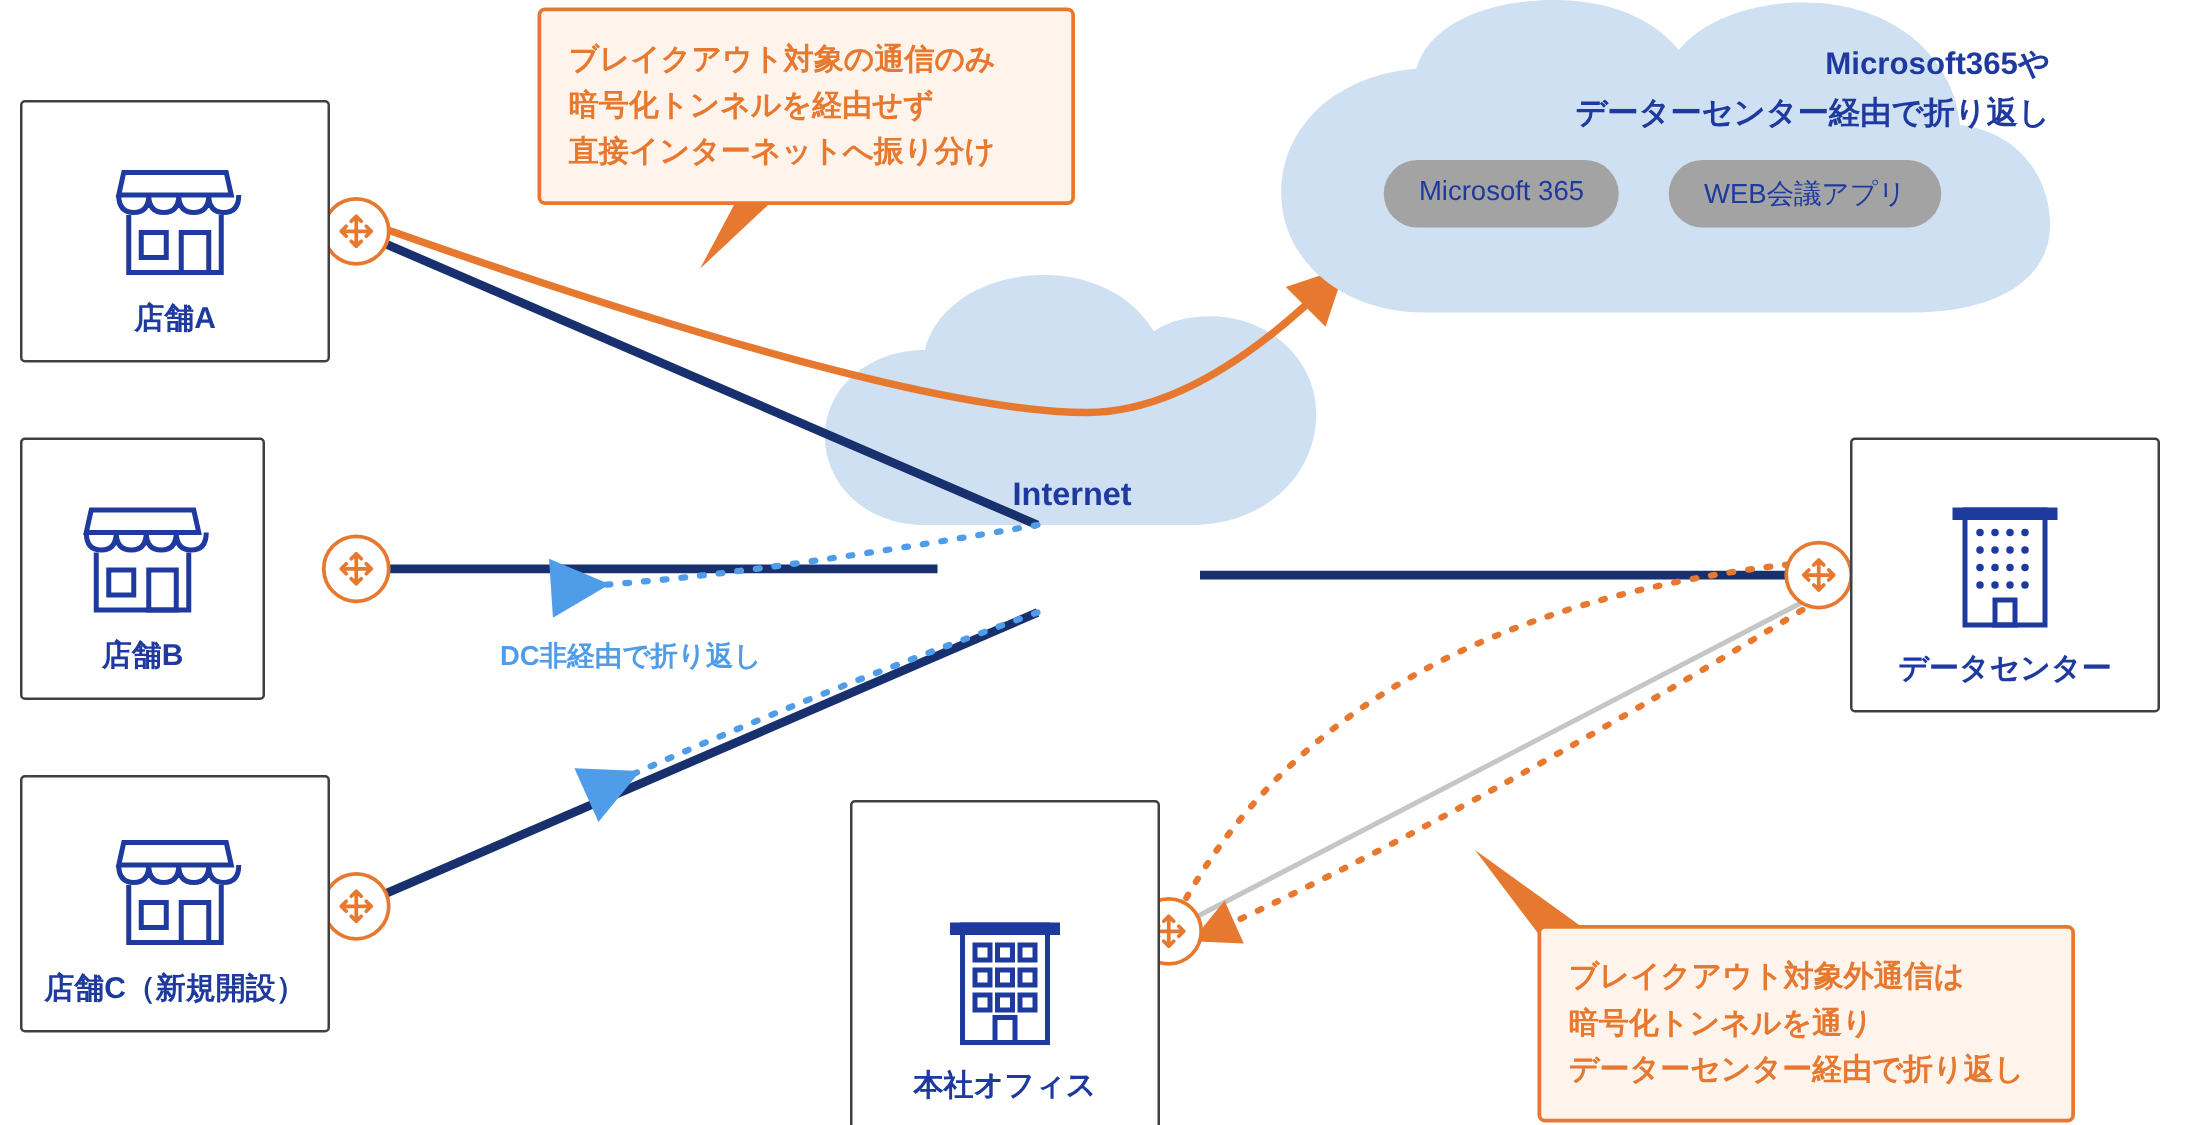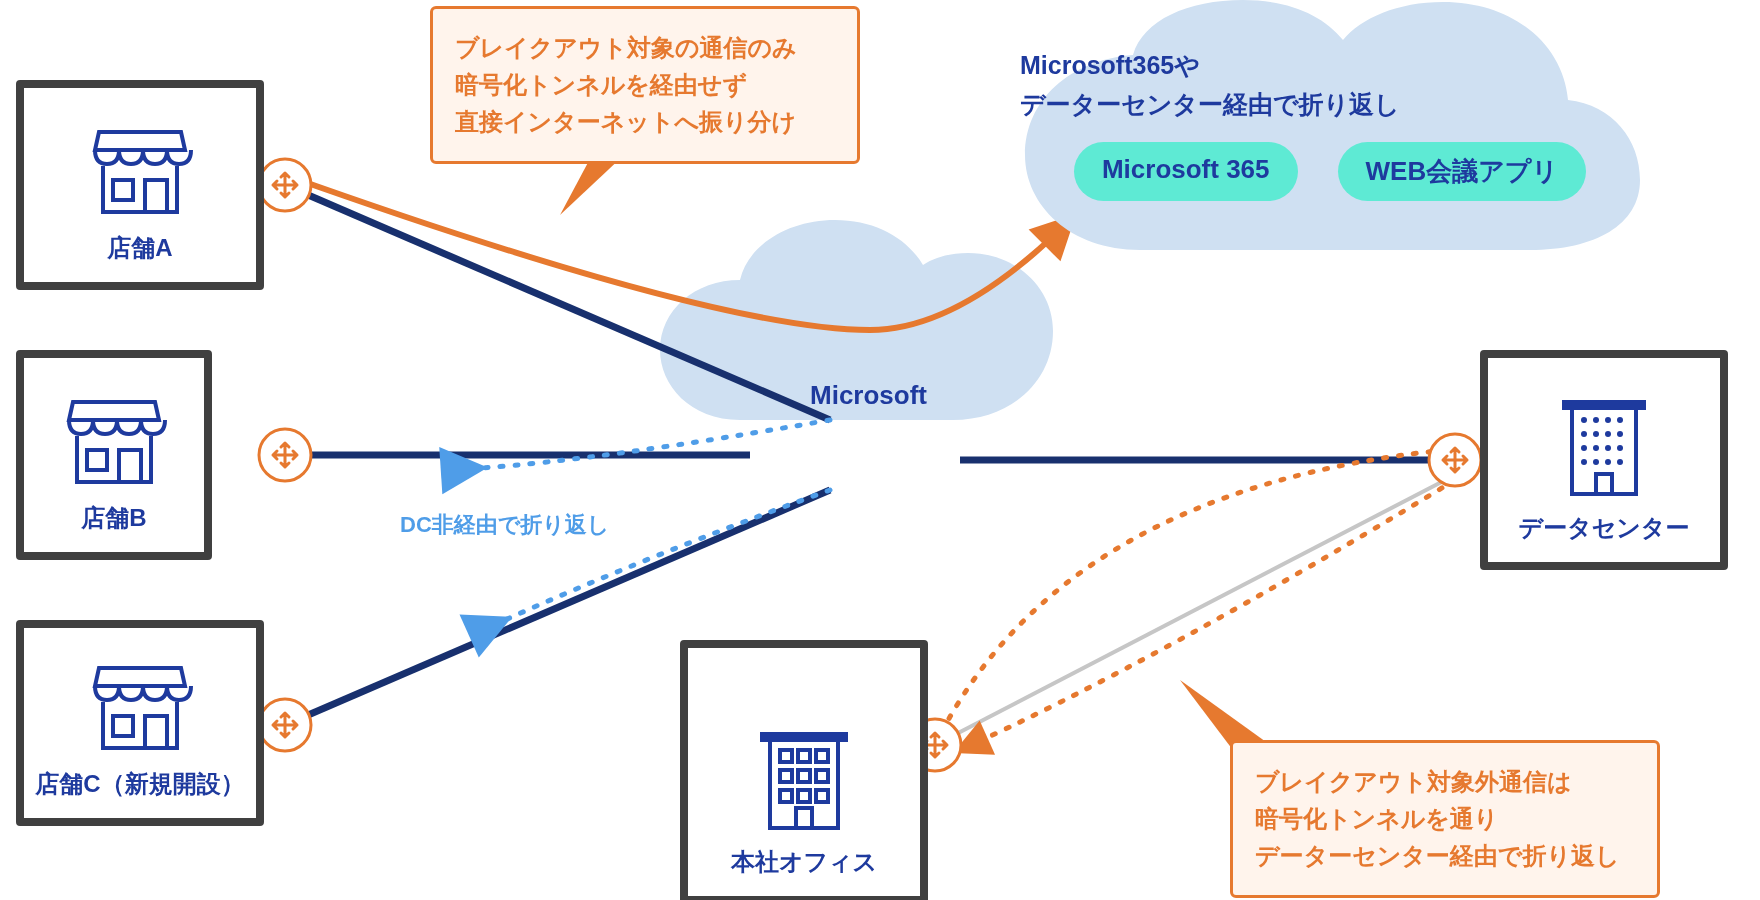--- a/index.html
+++ b/index.html
@@ -1,28 +1,28 @@
 <!DOCTYPE html>
 <html><head>
 <meta charset="utf-8">
 <style>
   html,body{margin:0;padding:0;width:1760px;height:900px;font-family:"Hiragino Sans","Meiryo",sans-serif;background:#fff;overflow:hidden}
   .stage{position:relative;width:1760px;height:900px}
   svg.wires{position:absolute;inset:0;width:1760px;height:900px;pointer-events:none}
-  .box{position:absolute;background:#fff;border:8px solid #404040;border-radius:4px;display:flex;flex-direction:column;align-items:center;justify-content:flex-end;padding:14px 2px 18px;box-sizing:border-box}
+  .box{position:absolute;background:#fff;border:2px solid #404040;border-radius:4px;display:flex;flex-direction:column;align-items:center;justify-content:flex-end;padding:14px 2px 18px;box-sizing:border-box}
   .box .lbl{color:#1e3a9e;font-weight:700;font-size:24px;text-align:center;margin-top:10px;white-space:nowrap}
   .icon svg{display:block}
   .callout{position:absolute;background:#fff4ec;border:3px solid #e6792f;border-radius:6px;padding:20px 22px;box-sizing:border-box}
   .callout .txt{color:#e6792f;font-weight:700;font-size:24px;line-height:1.55}
   .cloud-svc{position:absolute}
   .cloud-svc .shape{position:absolute;inset:0}
-  .cloud-svc .inner{position:absolute;left:0;right:0;top:46px;text-align:left}
+  .cloud-svc .inner{position:absolute;left:0;right:0;top:32px;text-align:right}
   .cloud-svc .headline{color:#1e3a9e;font-weight:700;font-size:25px;line-height:1.55}
   .cloud-svc .pills{margin-top:18px;display:flex;gap:40px;justify-content:center}
-  .pill{background:#5eead4;color:#1e3a9e;font-weight:700;font-size:26px;padding:12px 28px;border-radius:999px}
+  .pill{background:#a3a3a3;color:#1e3a9e;font-weight:400;font-size:22px;padding:12px 28px;border-radius:999px}
   .netlabel{position:absolute;color:#1e3a9e;font-weight:800;font-size:26px}
   .dclabel{position:absolute;color:#4f9de8;font-weight:700;font-size:22px}
 </style>
 </head>
 <body>
 <div class="stage">
 
 <svg class="wires" viewBox="0 0 1760 900">
   <defs>
     <marker id="arr-orange" viewBox="0 0 12 12" refX="9" refY="6" markerWidth="9" markerHeight="9" orient="auto-start-reverse">
@@ -76,21 +76,21 @@
         </g>
     <g transform="translate(935 745)">
           <path d="M-12 0H12M0 -12V12M-12 0l4 -4M-12 0l4 4M12 0l-4 -4M12 0l-4 4M0 -12l-4 4M0 -12l4 4M0 12l-4 -4M0 12l4 -4"></path>
         </g>
     <g transform="translate(1455 460)">
           <path d="M-12 0H12M0 -12V12M-12 0l4 -4M-12 0l4 4M12 0l-4 -4M12 0l-4 4M0 -12l-4 4M0 -12l4 4M0 12l-4 -4M0 12l4 -4"></path>
         </g>
   </g>
 </svg>
 
-<div class="netlabel" style="left:810px;top:380px">Microsoft</div>
+<div class="netlabel" style="left:810px;top:380px">Internet</div>
 
 <div class="dclabel" style="left:400px;top:510px">DC非経由で折り返し</div>
 
 <div class="box" style="left:16px;top:80px;width:248px;height:210px">
   <span class="icon">
     <svg width="110" height="100" viewBox="0 0 110 100" fill="none" stroke="#1e3a9e" stroke-width="4">
       <path d="M10 28 H100 L96 10 H14 Z"></path>
       <path d="M10 28 q0 14 12 14 q12 0 12 -14 q0 14 12 14 q12 0 12 -14 q0 14 12 14 q12 0 12 -14 q0 14 12 14 q12 0 12 -14"></path>
       <path d="M18 44 V90 H92 V44"></path>
       <rect x="28" y="58" width="20" height="20"></rect>

